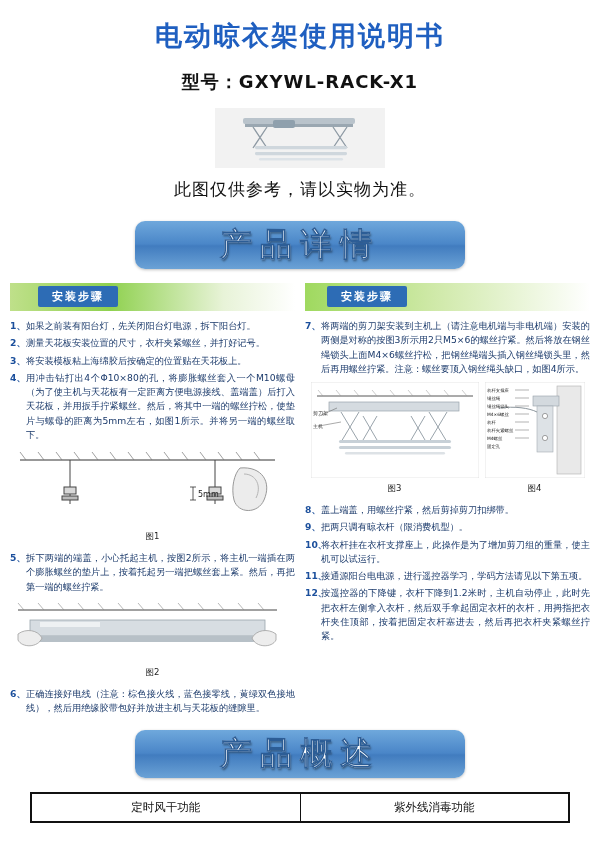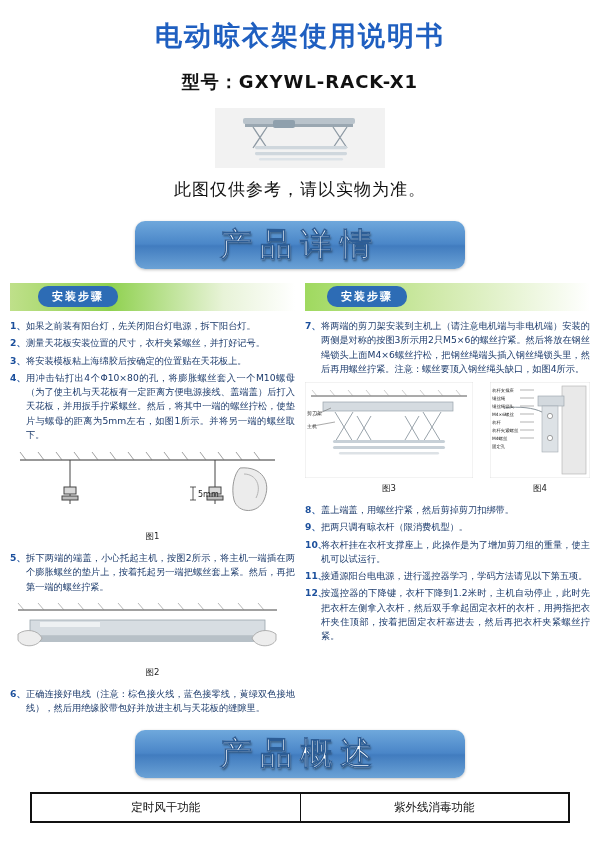--- a/index.html
+++ b/index.html
@@ -112,21 +112,21 @@
   }
   .step-head .chip {
     position: absolute;
     left: 28px; top: 3px;
     background: #2d6cb5;
     color: #fff;
     font-size: 11px;
     font-weight: bold;
     padding: 3px 14px;
     letter-spacing: 2px;
-    border-radius: 10px;
+    border-radius: 2px;
   }
   .col.right .step-head .chip { left: 22px; }
 
   ol.steps {
     margin: 0;
     padding: 0;
     list-style: none;
     font-size: 9.2px;
     line-height: 1.55;
     color: #1b3a6b;
@@ -148,21 +148,21 @@
   }
 
   
   .fig-block { margin: 6px 0 8px 0; }
   .fig-caption {
     font-size: 8.5px;
     text-align: center;
     color: #222;
     margin-top: 1px;
   }
-  .fig-row { display: flex; gap: 6px; justify-content: space-between; }
+  .fig-row { display: flex; gap: 6px; justify-content: center; }
 
   
   .banner2-wrap { margin-top: 12px; }
 
   
   .feature-table {
     width: 540px;
     margin: 14px auto 0 auto;
     border-collapse: collapse;
     border: 2px solid #111;

